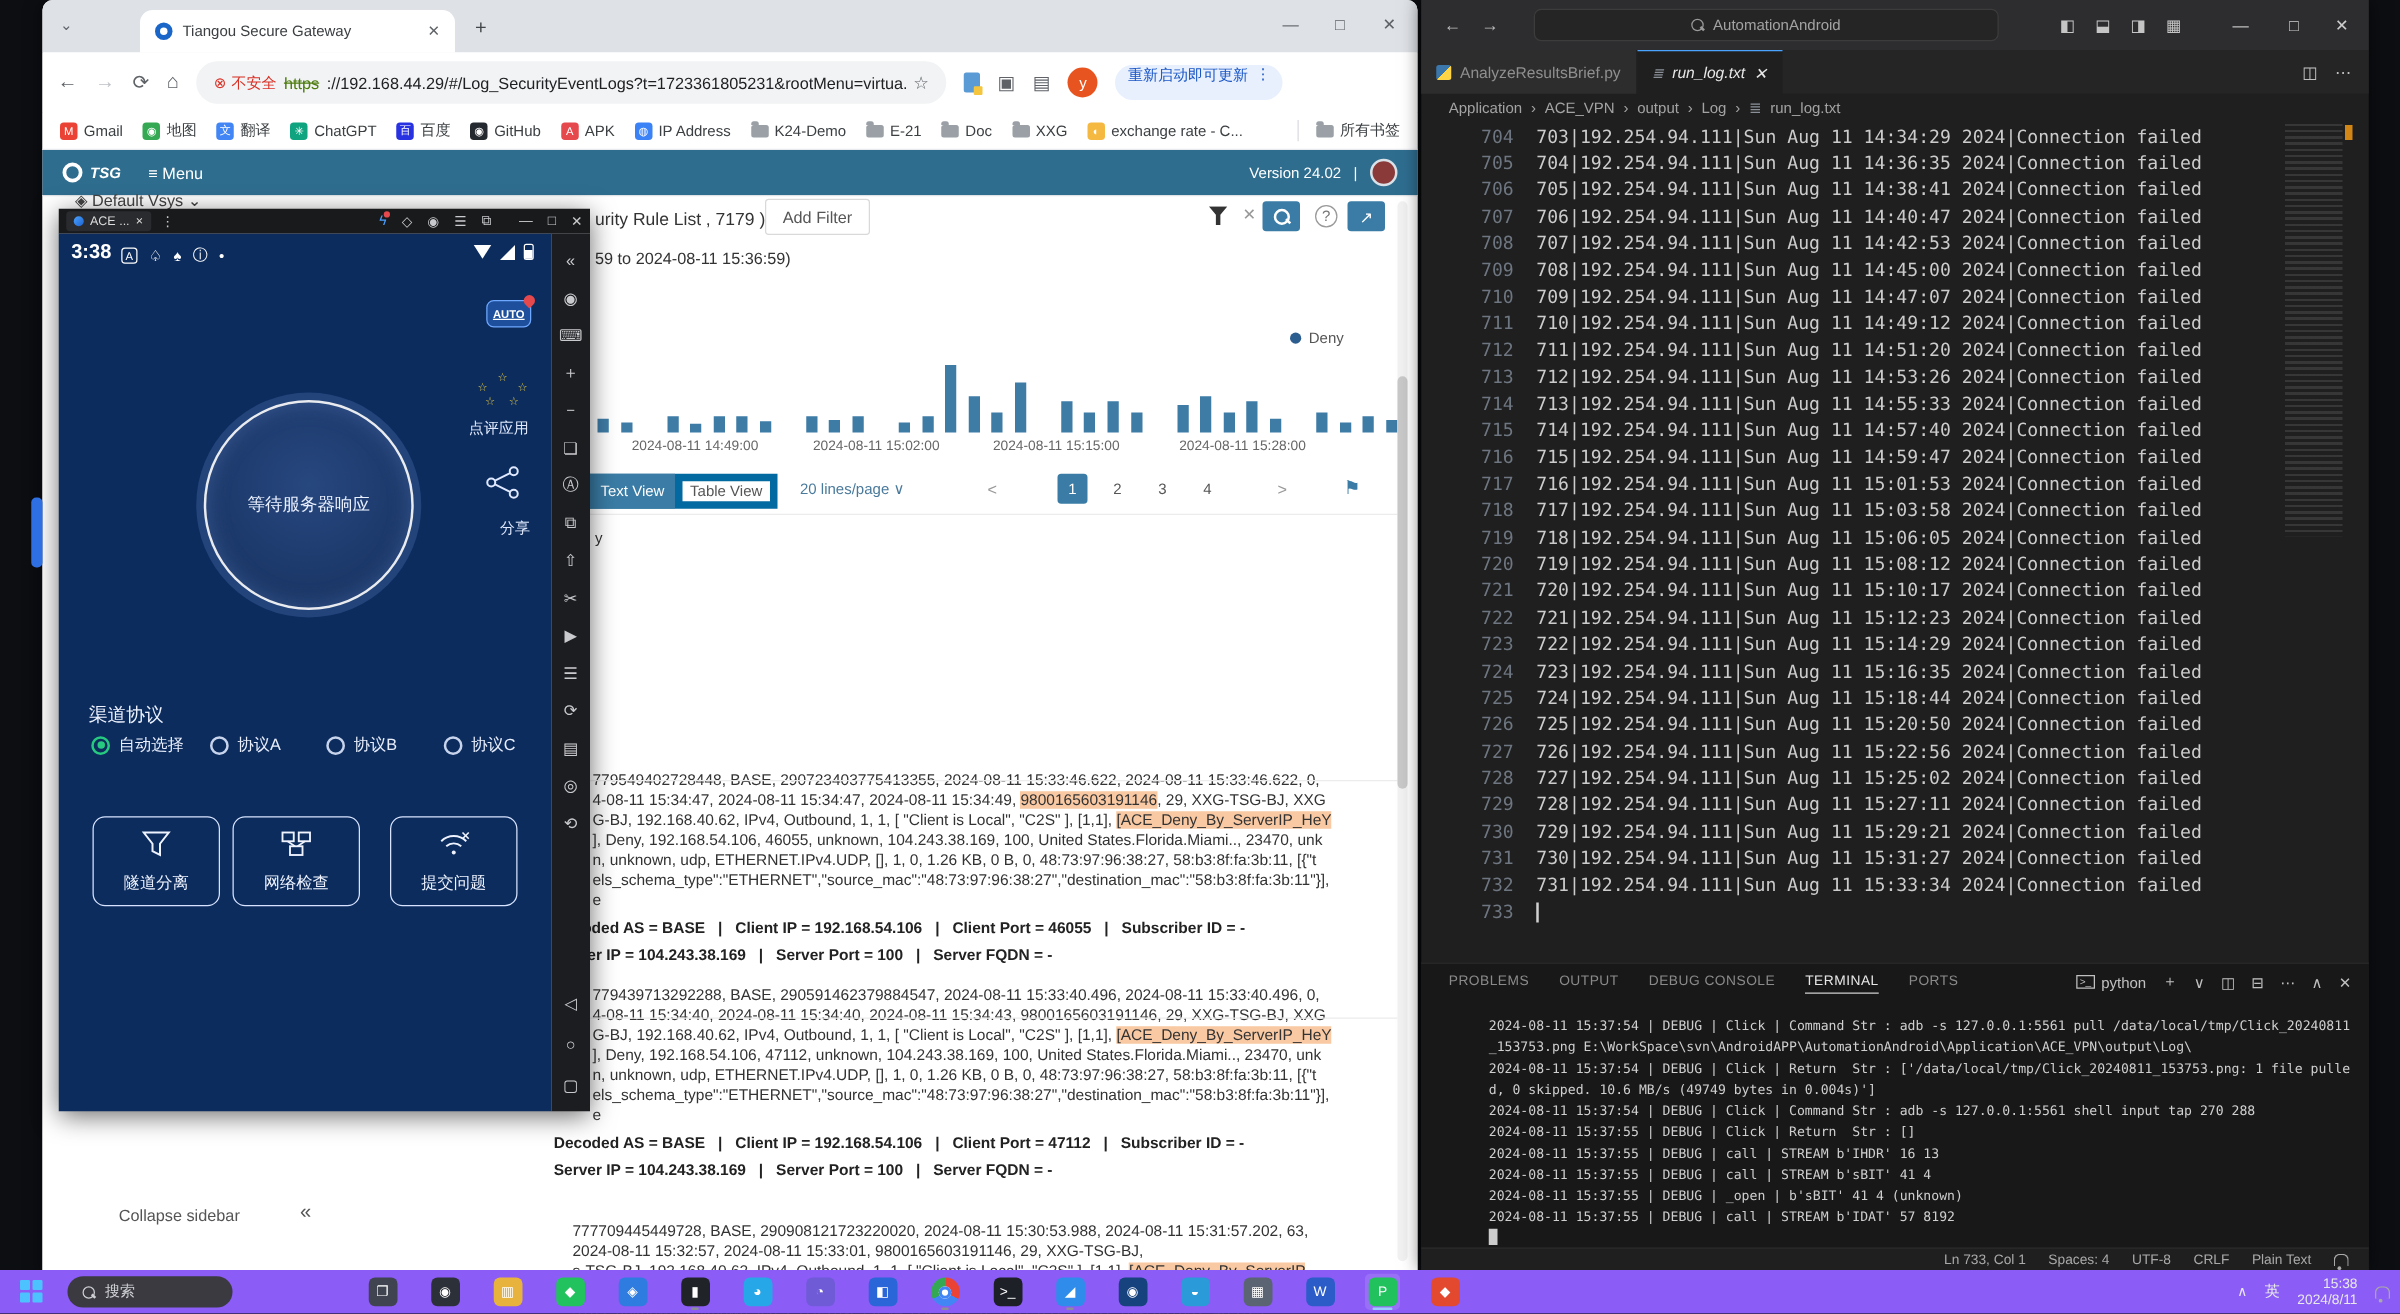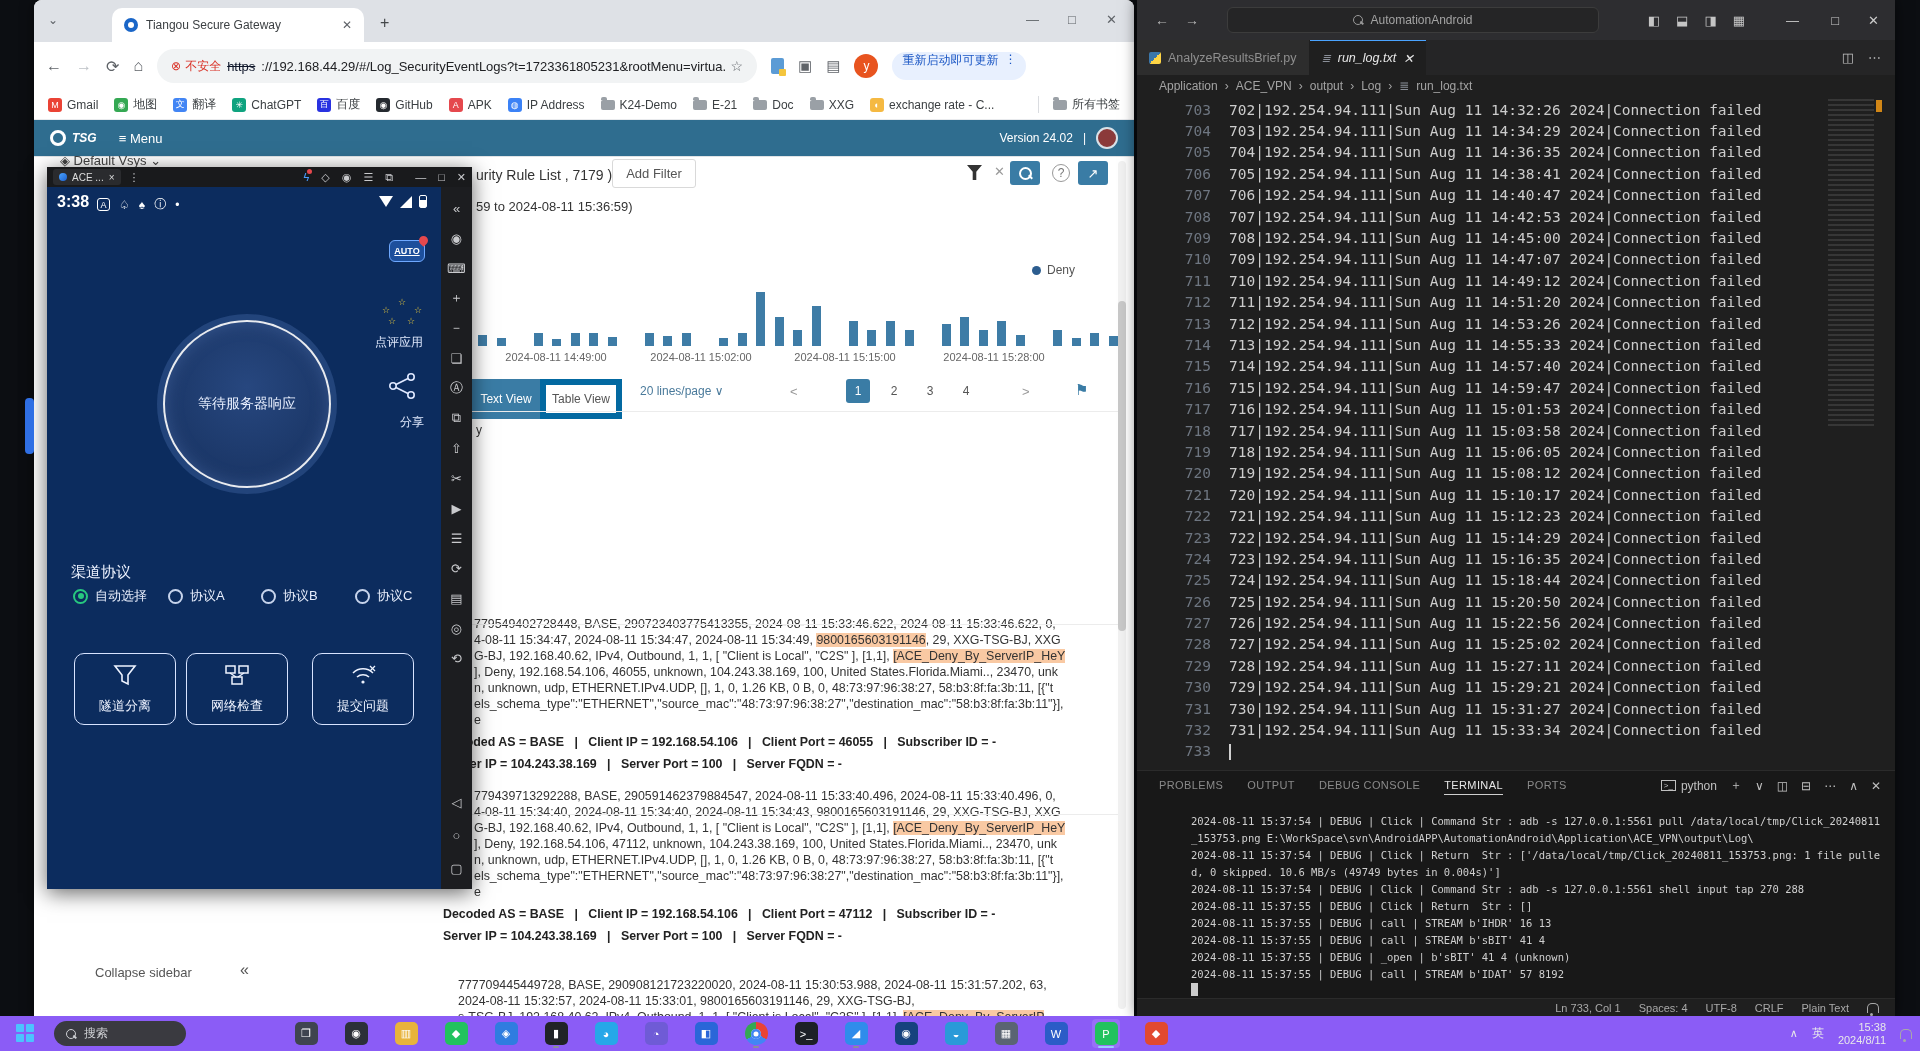--- a/index.html
+++ b/index.html
@@ -13,21 +13,21 @@
   .chr-tab .favicon::after{content:"";position:absolute;left:4px;top:4px;width:6px;height:6px;border-radius:50%;background:#fff;}
   .chr-tab .t-title{font-size:12px;color:#3c4043;white-space:nowrap;overflow:hidden;flex:1;}
   .chr-tab .t-close{font-size:12px;color:#5f6368;flex:none;}
   .newtab{position:absolute;left:346px;top:14px;font-size:16px;color:#44474a;}
   .win-ctl{position:absolute;top:12px;font-size:13px;color:#5f6368;}
   #btoolbar{position:absolute;left:0;top:42px;width:100%;height:48px;background:#fff;display:flex;align-items:center;padding:0 12px;box-sizing:border-box;gap:14px;}
   .navic{font-size:16px;color:#5f6368;}
   .navic.dis{color:#bdc1c6;}
   .addr{width:600px;height:34px;background:#f1f3f4;border-radius:17px;display:flex;align-items:center;padding:0 14px;box-sizing:border-box;gap:6px;overflow:hidden;}
   .badge-insecure{color:#d93025;font-size:12px;white-space:nowrap;display:flex;align-items:center;gap:4px;}
-  .addr .scheme{color:#0f172a;text-decoration:line-through;font-size:13px;}
+  .addr .scheme{color:#4d7c0f;text-decoration:line-through;font-size:13px;}
   .addr .rest{color:#202124;font-size:13px;white-space:nowrap;overflow:hidden;flex:1;}
   .addr .star{color:#5f6368;font-size:14px;flex:none;}
   .tb-ic{font-size:15px;color:#5f6368;flex:none;}
   .doc-ic{width:13px;height:16px;background:#5b9bd5;border-radius:2px;position:relative;flex:none;}
   .doc-ic::after{content:"";position:absolute;right:-2px;bottom:-2px;width:7px;height:7px;background:#f4c53d;border-radius:1px;}
   .avatar-y{width:24px;height:24px;border-radius:50%;background:#e8541f;color:#fff;font-size:12px;display:flex;align-items:center;justify-content:center;flex:none;}
   .update-pill{height:28px;background:#e8f0fe;border-radius:14px;color:#1a56c4;font-size:12px;display:flex;align-items:flex-start;padding:0 10px;gap:6px;white-space:nowrap;flex:none;}
   #bookmarks{position:absolute;left:0;top:90px;width:100%;height:30px;background:#fff;display:flex;align-items:center;padding:0 14px;box-sizing:border-box;gap:16px;border-bottom:1px solid #e8eaed;}
   .bm{display:flex;align-items:center;gap:5px;font-size:12px;color:#3c4043;white-space:nowrap;}
   .bm-ic{width:14px;height:14px;border-radius:3px;color:#fff;font-size:9px;display:flex;align-items:center;justify-content:center;flex:none;}
@@ -46,21 +46,21 @@
   .xmark{position:absolute;color:#999;font-size:13px;}
   .blue-btn{position:absolute;width:30px;height:24px;background:#3a7ca5;border-radius:3px;display:flex;align-items:center;justify-content:center;color:#fff;font-size:13px;}
   .mag{width:9px;height:9px;border:2px solid #fff;border-radius:50%;position:relative;}
   .mag::after{content:"";position:absolute;left:7px;top:7px;width:5px;height:2px;background:#fff;transform:rotate(45deg);}
   .qmark{position:absolute;width:18px;height:18px;border:1.5px solid #999;border-radius:50%;color:#777;font-size:12px;display:flex;align-items:center;justify-content:center;box-sizing:border-box;}
   .legend{position:absolute;display:flex;align-items:center;gap:6px;font-size:12px;color:#555;}
   .legend .dot{width:9px;height:9px;border-radius:50%;background:#2c5d8f;}
   #chart-bars{position:absolute;display:flex;align-items:flex-end;justify-content:space-between;}
   #chart-bars .bar{width:9px;background:#3e7ca6;}
   .axis-label{position:absolute;transform:translateX(-50%);font-size:11px;color:#666;white-space:nowrap;}
-  .seg-btn{position:absolute;height:40px;display:flex;align-items:center;justify-content:center;font-size:12px;box-sizing:border-box;}
+  .seg-btn{position:absolute;height:28px;display:flex;align-items:center;justify-content:center;font-size:12px;box-sizing:border-box;}
   .seg-on{background:#3a7ca5;color:#fff;border:1px solid #3a7ca5;}
   .seg-off{background:#fff;color:#555;border:6px solid #0369a1;}
   .pagesize{position:absolute;font-size:12px;color:#4a7a9b;}
   .pg-arrow{position:absolute;font-size:13px;color:#999;}
   .pg{position:absolute;width:24px;height:24px;border-radius:3px;font-size:12px;display:flex;align-items:center;justify-content:center;color:#555;}
   .pg.on{background:#3a7ca5;color:#fff;}
   .pin{position:absolute;color:#3a7ca5;font-size:15px;}
   .sep{position:absolute;height:1px;background:#ececec;}
   .log-entry{position:absolute;font-size:12.4px;color:#333;line-height:16px;white-space:pre;}
   .log-entry .hl{background:#f9c9a3;}
@@ -522,21 +522,20 @@
         <span>ACE_VPN</span>
         <span>›</span>
         <span>output</span>
         <span>›</span>
         <span>Log</span>
         <span>›</span>
         <span style="color: rgb(138, 143, 152);">≣ </span>
         <span>run_log.txt</span>
       </div>
     <div id="editor">
-        <div class="eline"><span class="ln">703</span><span class="code">702|192.254.94.111|Sun Aug 11 14:32:26 2024|Connection failed</span></div>
         <div class="eline"><span class="ln">704</span><span class="code">703|192.254.94.111|Sun Aug 11 14:34:29 2024|Connection failed</span></div>
         <div class="eline"><span class="ln">705</span><span class="code">704|192.254.94.111|Sun Aug 11 14:36:35 2024|Connection failed</span></div>
         <div class="eline"><span class="ln">706</span><span class="code">705|192.254.94.111|Sun Aug 11 14:38:41 2024|Connection failed</span></div>
         <div class="eline"><span class="ln">707</span><span class="code">706|192.254.94.111|Sun Aug 11 14:40:47 2024|Connection failed</span></div>
         <div class="eline"><span class="ln">708</span><span class="code">707|192.254.94.111|Sun Aug 11 14:42:53 2024|Connection failed</span></div>
         <div class="eline"><span class="ln">709</span><span class="code">708|192.254.94.111|Sun Aug 11 14:45:00 2024|Connection failed</span></div>
         <div class="eline"><span class="ln">710</span><span class="code">709|192.254.94.111|Sun Aug 11 14:47:07 2024|Connection failed</span></div>
         <div class="eline"><span class="ln">711</span><span class="code">710|192.254.94.111|Sun Aug 11 14:49:12 2024|Connection failed</span></div>
         <div class="eline"><span class="ln">712</span><span class="code">711|192.254.94.111|Sun Aug 11 14:51:20 2024|Connection failed</span></div>
         <div class="eline"><span class="ln">713</span><span class="code">712|192.254.94.111|Sun Aug 11 14:53:26 2024|Connection failed</span></div>

